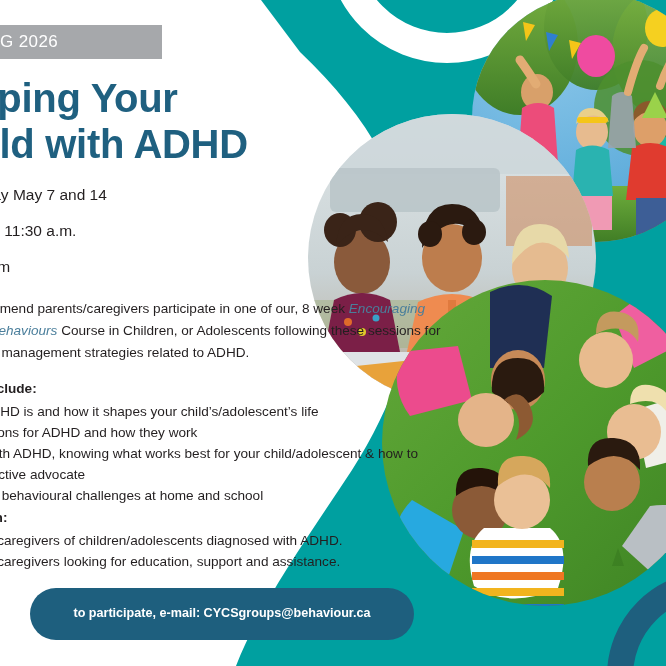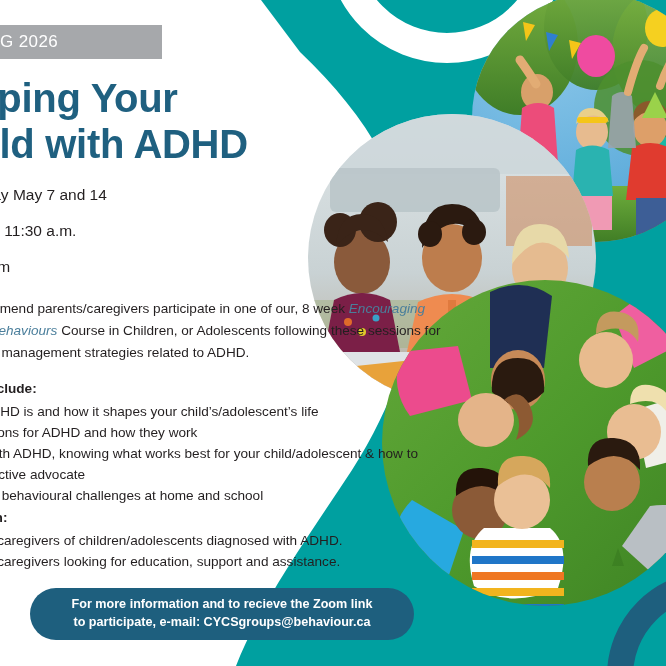--- a/index.html
+++ b/index.html
@@ -275,19 +275,18 @@
     </div>
 
     <div class="section forwhom">
       <h3>For whom:</h3>
       <div class="line">• Parents/caregivers of children/adolescents diagnosed with ADHD.</div>
       <div class="line">• Parents/caregivers looking for education, support and assistance.</div>
     </div>
 
     <div class="cta">
       <div>
-        <span>For more information and to recieve the Zoom link</span>
         <span>to participate, e-mail: CYCSgroups@behaviour.ca</span>
       </div>
     </div>
 
   </div>
 </div>
 
 </body></html>

